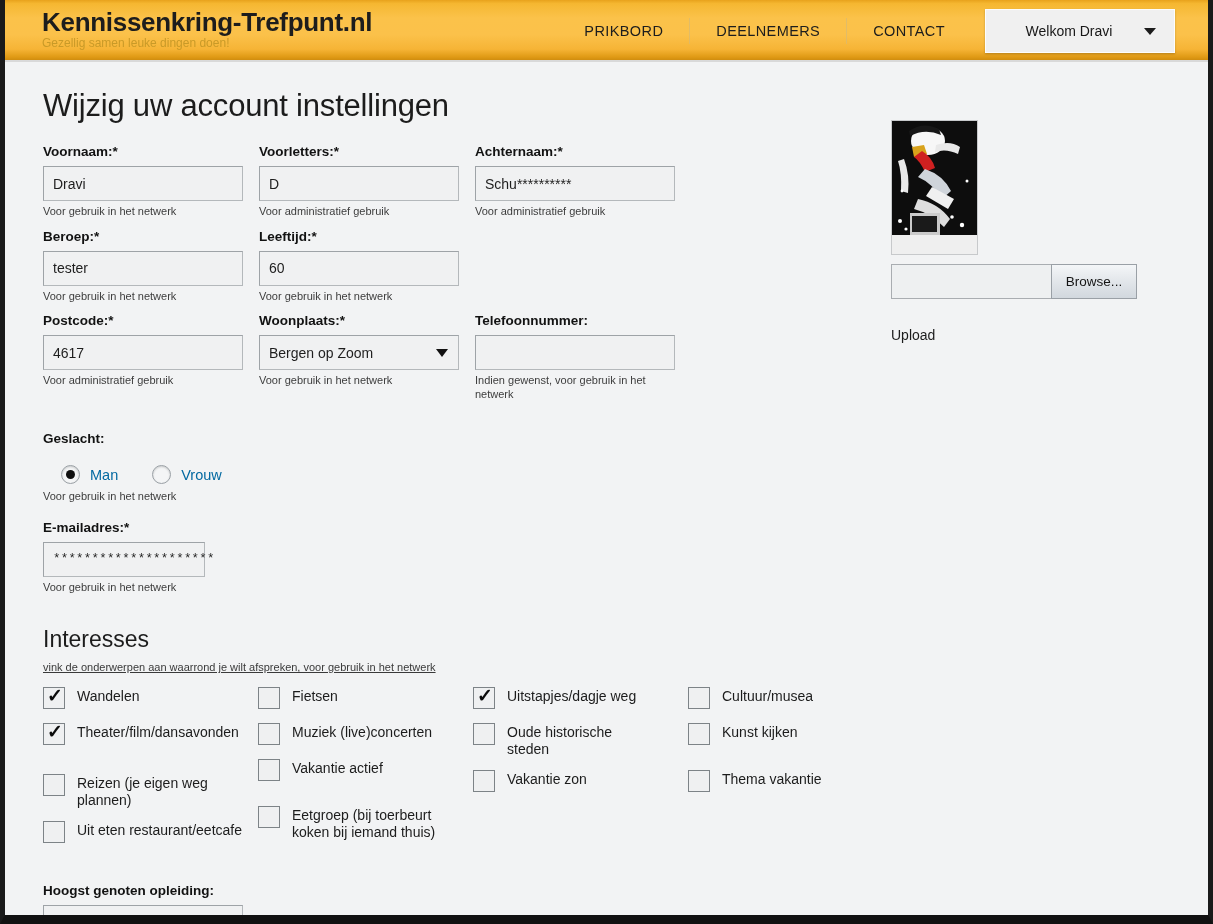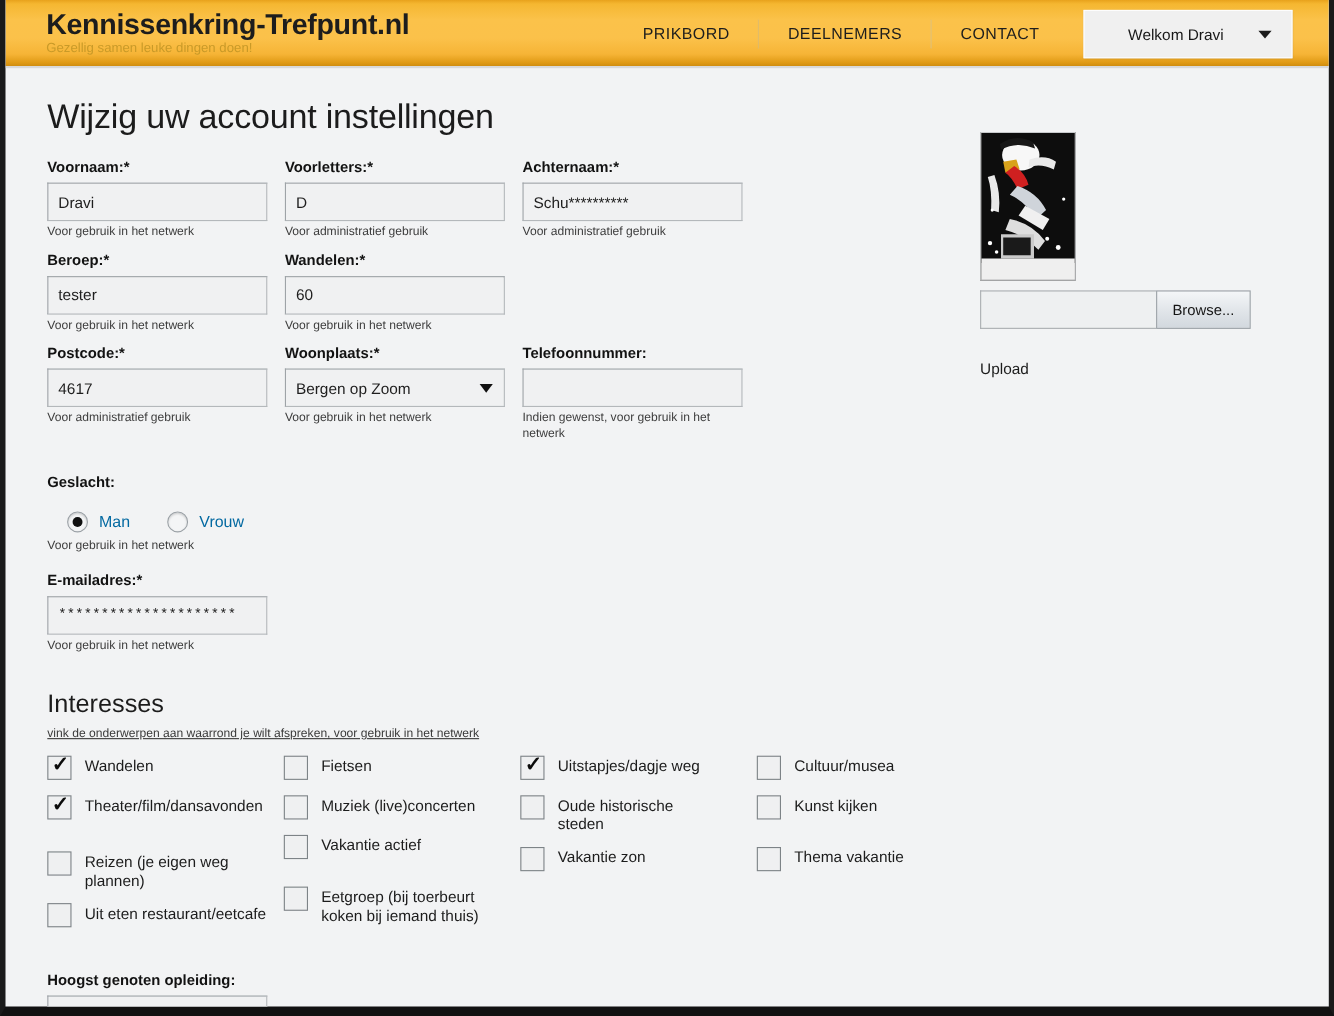--- a/index.html
+++ b/index.html
@@ -308,21 +308,21 @@
 
     <div class="gap"></div>
 
     <div class="fieldrow">
       <div class="col w1">
         <div class="field-label">Beroep:*</div>
         <div class="txtinput">tester</div>
         <div class="helptext">Voor gebruik in het netwerk</div>
       </div>
       <div class="col w2">
-        <div class="field-label">Wandelen:*</div>
+        <div class="field-label">Leeftijd:*</div>
         <div class="txtinput">60</div>
         <div class="helptext">Voor gebruik in het netwerk</div>
       </div>
       <div class="col w3"></div>
     </div>
 
     <div class="gap"></div>
 
     <div class="fieldrow">
       <div class="col w1">
@@ -351,21 +351,21 @@
         <span class="radio">
             <span class="dot"></span>
           </span>
         <span class="radiolabel">Man</span>
         <span class="radio off"></span>
         <span class="radiolabel">Vrouw</span>
       </div>
       <div class="helptext">Voor gebruik in het netwerk</div>
     </div>
 
-    <div style="margin-top:16px; width:200px;">
+    <div style="margin-top:16px; width:162px;">
       <div class="field-label">E-mailadres:*</div>
       <div class="txtinput mono">*********************</div>
       <div class="helptext">Voor gebruik in het netwerk</div>
     </div>
 
     <h2 id="interesses-title">Interesses</h2>
     <div id="interesses-sub">vink de onderwerpen aan waarrond je wilt afspreken, voor gebruik in het netwerk</div>
 
     <div id="checkgrid">
 

